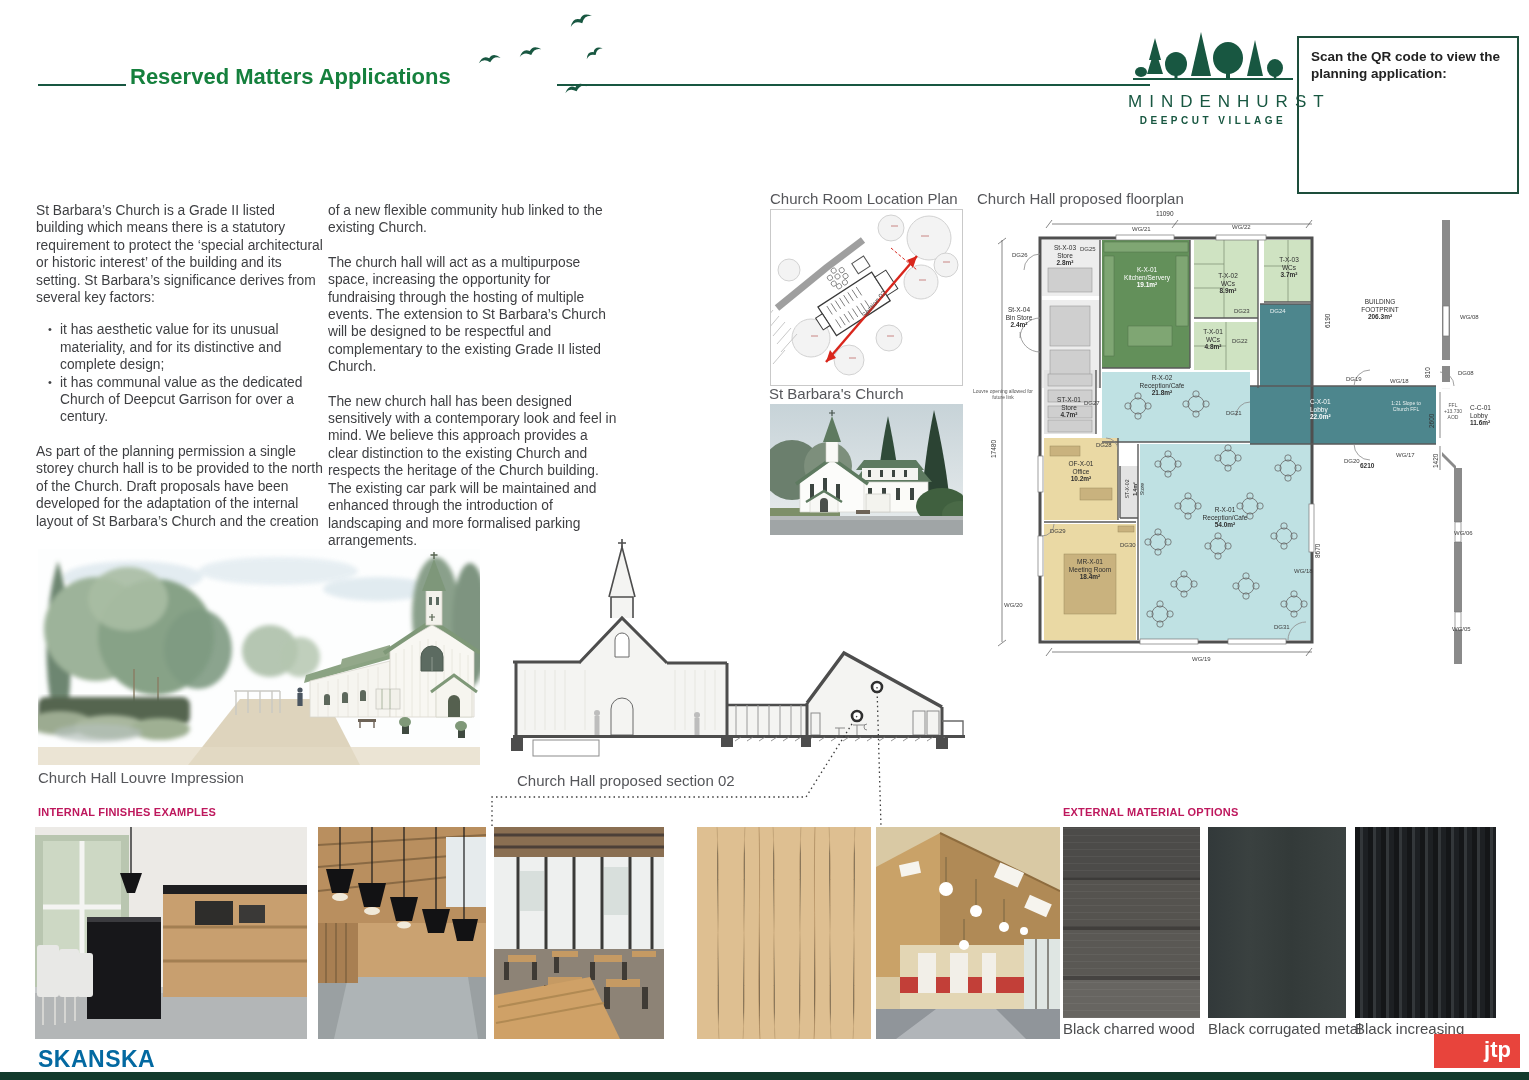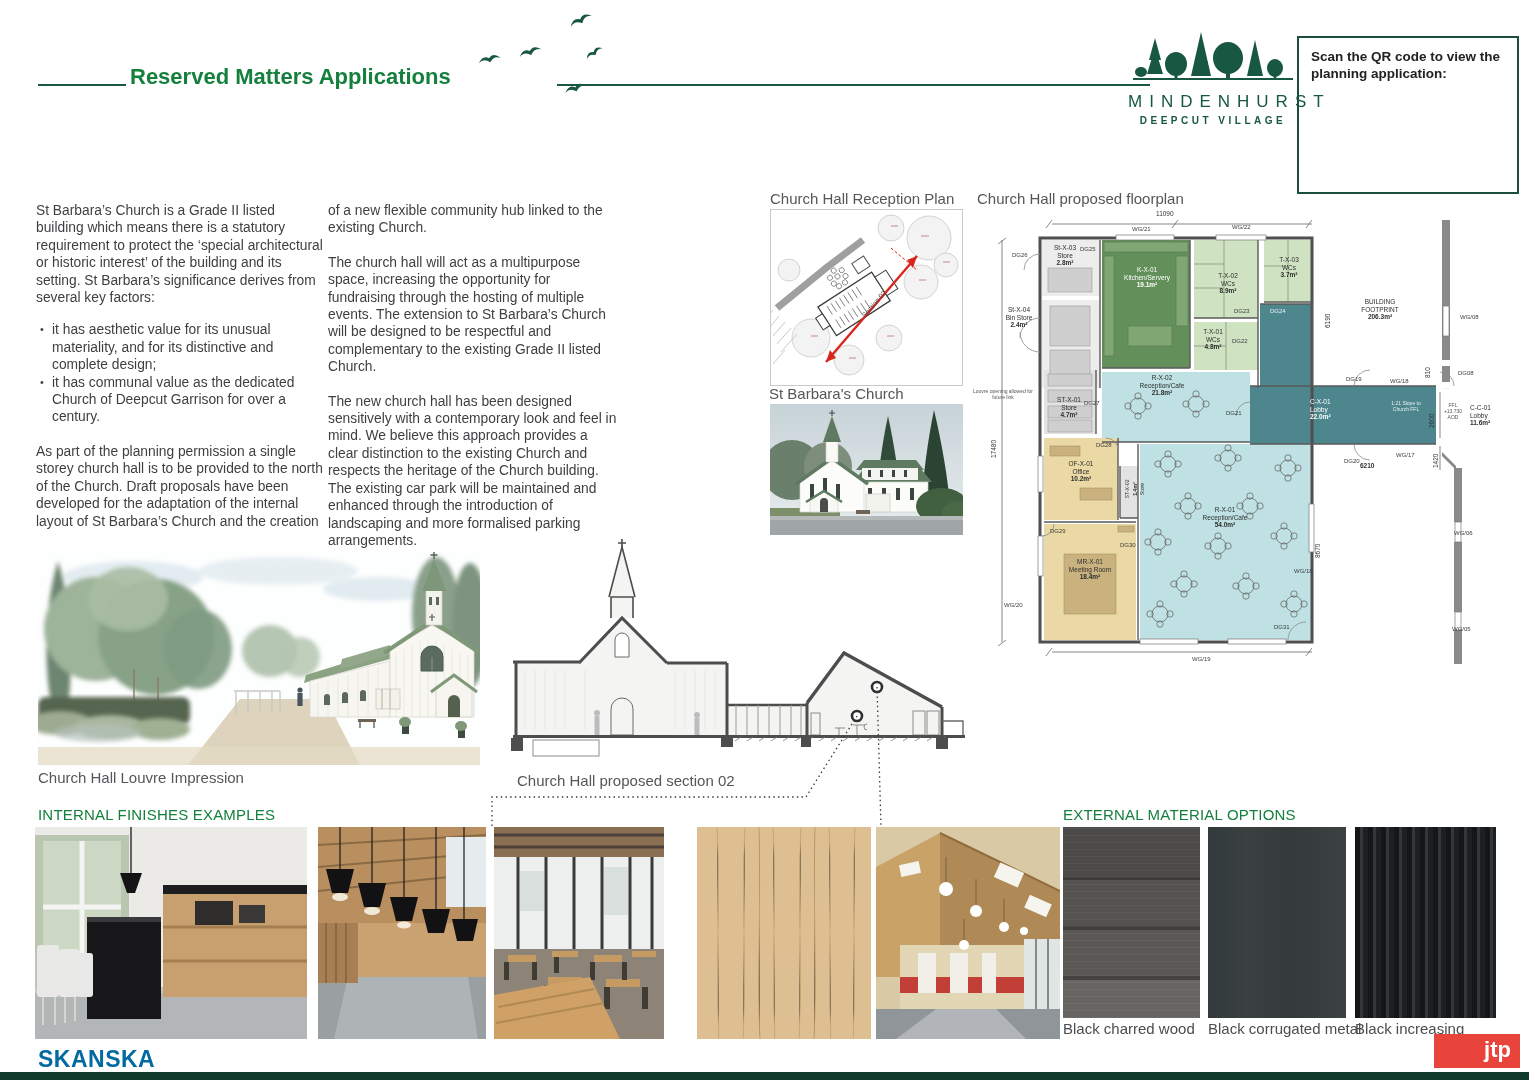--- a/index.html
+++ b/index.html
@@ -13,26 +13,26 @@
   .page-title{left:36px;top:128px;font-size:40px;font-weight:700;color:#6d6e71;letter-spacing:.2px;}
   
   .logo{left:1128px;top:28px;width:170px;text-align:center;color:#185741;}
   .logo .nm{font-size:17px;letter-spacing:7px;margin-top:2px;}
   .logo .tg{font-size:10px;font-weight:700;letter-spacing:3.5px;margin-top:3px;}
   .qrbox{left:1297px;top:36px;width:222px;height:158px;border:2px solid #1d4d3b;box-sizing:border-box;}
   .qrbox .t{margin:10px 12px;font-size:13.5px;font-weight:700;color:#222;line-height:17px;}
   
   .col{font-size:13.8px;line-height:17.4px;color:#3e3f42;}
   .col p{margin:0 0 17px 0;}
-  .col ul{margin:0;padding:0 0 0 4px;list-style:none;}
+  .col ul{margin:8px;padding:0 0 0 4px;list-style:none;}
   .col li{padding-left:12px;position:relative;}
   .col li:before{content:"•";position:absolute;left:0;top:0;font-size:11px;}
   
   .cap{font-size:15px;color:#55565a;}
-  .sec-h{font-size:15px;font-weight:400;color:#15803d;letter-spacing:.2px;}
+  .sec-h{font-size:11px;font-weight:700;color:#be185d;letter-spacing:.2px;}
   .figure{border:1px solid #c9c9c9;background:#fff;box-sizing:border-box;}
   
   #floorplan{left:988px;top:206px;width:530px;height:470px;}
   .fp-label{position:absolute;font-size:6.5px;line-height:7.6px;color:#2e2e2e;text-align:center;}
   .fp-label .a{font-weight:700;}
   .fp-label span{display:block;}
   .fp-label.light{color:#fff;}
   .fp-tag{position:absolute;font-size:6px;color:#3c3c3c;white-space:nowrap;}
   .fp-tag.light{color:#eaf2f2;}
   .fp-dim{position:absolute;font-size:6.5px;color:#333;white-space:nowrap;}
@@ -109,21 +109,21 @@
       <li>it has communal value as the dedicated Church of Deepcut Garrison for over a century.</li>
     </ul>
     <p style="margin-top:17px;">As part of the planning permission a single storey church hall is to be provided to the north of the Church. Draft proposals have been developed for the adaptation of the internal layout of St Barbara’s Church and the creation</p>
   </div>
   <div class="abs col" style="left:328px;top:202px;width:292px;">
     <p>of a new flexible community hub linked to the existing Church.</p>
     <p>The church hall will act as a multipurpose space, increasing the opportunity for fundraising through the hosting of multiple events. The extension to St Barbara’s Church will be designed to be respectful and complementary to the existing Grade II listed Church.</p>
     <p>The new church hall has been designed sensitively with a contemporary look and feel in mind. We believe this approach provides a clear distinction to the existing Church and respects the heritage of the Church building. The existing car park will be maintained and enhanced through the introduction of landscaping and more formalised parking arrangements.</p>
   </div>
 
-  <div class="abs cap" style="left:770px;top:190px;">Church Hall Reception Plan</div>
+  <div class="abs cap" style="left:770px;top:190px;">Church Room Location Plan</div>
   <div class="abs figure" style="left:770px;top:209px;width:193px;height:177px;">
     <svg width="191" height="175" viewBox="0 0 191 175">
       <g stroke="#c2c2c2" fill="#efefef" opacity="0.75">
         <circle cx="158" cy="28" r="22"></circle>
           <circle cx="120" cy="18" r="13"></circle>
           <circle cx="150" cy="72" r="17"></circle>
         <circle cx="175" cy="55" r="12"></circle>
           <circle cx="40" cy="128" r="19"></circle>
           <circle cx="78" cy="150" r="15"></circle>
         <circle cx="18" cy="60" r="11"></circle>

